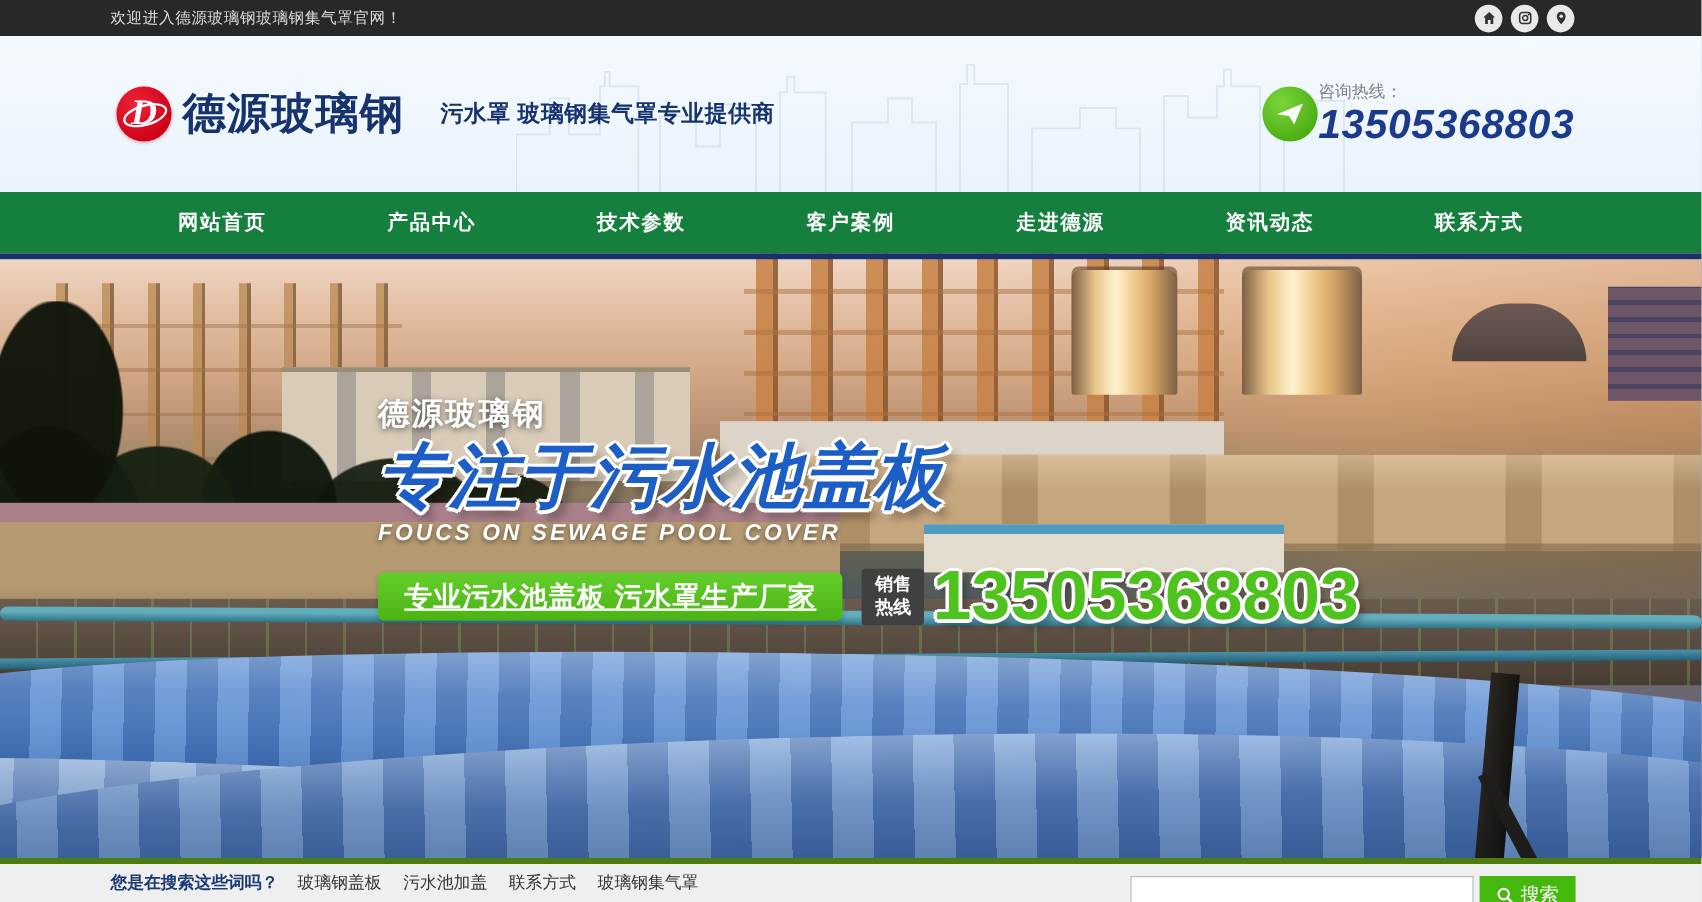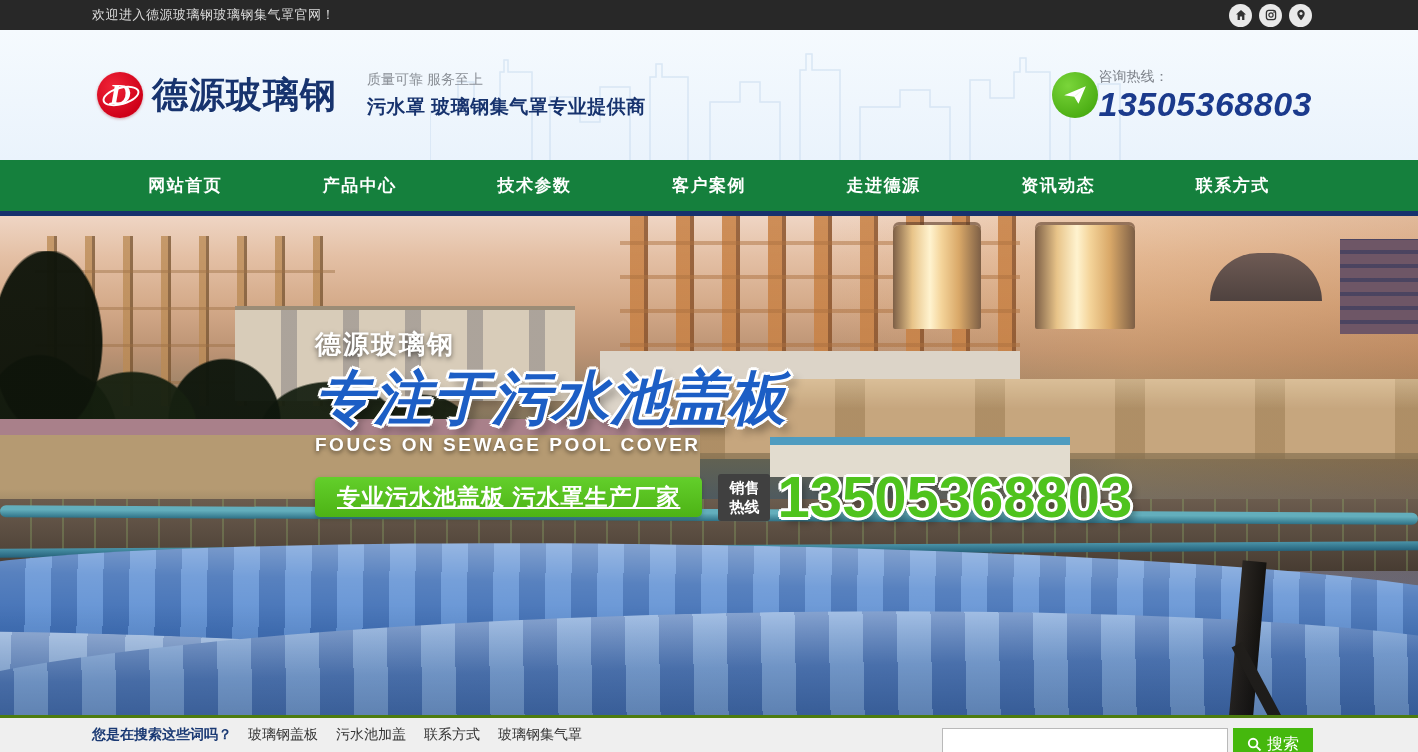--- a/index.html
+++ b/index.html
@@ -133,37 +133,37 @@
   
   .hero-copy { left:315px; top:116px; z-index:10; }
   .hero-brand { font-size:26px; font-weight:bold; color:#fff; letter-spacing:2px;
     text-shadow:0 2px 5px rgba(0,0,0,.55); margin-bottom:4px; }
   .hero-title { font-size:58px; line-height:64px; font-weight:bold; font-style:italic;
     color:#1c5ec5; letter-spacing:1px; white-space:nowrap;
     text-shadow:3px 0 0 #fff,-3px 0 0 #fff,0 3px 0 #fff,0 -3px 0 #fff,
       2px 2px 0 #fff,-2px 2px 0 #fff,2px -2px 0 #fff,-2px -2px 0 #fff,
       6px 7px 8px rgba(0,0,0,.35); }
   .hero-en { font-size:19px; font-weight:bold; color:#fff; letter-spacing:2.5px;
-    margin-top:4px; text-shadow:0 2px 4px rgba(0,0,0,.5); }
+    margin-top:4px; text-shadow:0 2px 4px rgba(0,0,0,.5);font-style:italic; }
   .hero-row { display:flex; align-items:center; gap:16px; margin-top:12px; }
   .hero-pill { height:40px; line-height:40px; padding:0 22px; border-radius:5px;
     background:linear-gradient(180deg,#63cf2b,#4db315); color:#fff; font-size:23px;
     font-weight:bold; letter-spacing:1px; white-space:nowrap;
     box-shadow:0 2px 4px rgba(0,40,0,.25);text-decoration:underline; }
   .hero-sales { display:flex; align-items:center; gap:7px; }
   .sales-badge { width:52px; padding:4px 0; border-radius:3px; background:#404040;
     color:#fff; font-size:15px; font-weight:bold; line-height:1.3; text-align:center; }
   .sales-number { font-size:58px; font-weight:bold; color:#4fc31d; line-height:1;
     white-space:nowrap;
     text-shadow:3px 0 0 #fff,-3px 0 0 #fff,0 3px 0 #fff,0 -3px 0 #fff,
       2px 2px 0 #fff,-2px 2px 0 #fff,2px -2px 0 #fff,-2px -2px 0 #fff,
       5px 6px 7px rgba(0,0,0,.3); }
 
   
-  .searchbar { height:37px; background:#efefef; border-top:3px solid #4d7c0f;
+  .searchbar { height:37px; background:#efefef; border-top:5px solid #4d7c0f;
     display:flex; align-items:center; padding:0 105px 0 92px; overflow:hidden; }
   .search-prompt { font-size:14px; font-weight:bold; color:#1b3a74; margin-right:16px;
     white-space:nowrap; }
   .search-keywords { display:flex; gap:18px; }
   .search-keywords a { font-size:14px; color:#333; text-decoration:none; cursor:pointer;
     white-space:nowrap; }
   .search-box { margin-left:auto; display:flex; align-self:flex-start; margin-top:10px; }
   .search-input { width:286px; height:32px; border:1px solid #b9b9b9; background:#fff;
     outline:none; padding:0 8px; font-size:14px; font-family:inherit; }
   .search-btn { width:80px; height:32px; margin-left:5px; background:#45b80d; border:none;
@@ -202,21 +202,20 @@
     <path d="M0 118 V70 H28 V40 H44 V70 H70 V30 H74 V18 H78 V30 H102 V118 M120 118 V55 H150 V80 H170 V45 H200 V118 M220 118 V35 H226 V22 H232 V35 H258 V118 M280 118 V60 H310 V40 H330 V60 H350 V118 M370 118 V28 H376 V12 H382 V28 H410 V118 M430 118 V65 H470 V48 H500 V65 H520 V118 M540 118 V38 H560 V56 H584 V30 H590 V16 H596 V30 H620 V118 M640 118 V58 H668 V42 H690 V118" stroke="#c5d9ee" stroke-width="1.5" fill="none"></path>
   </svg>
   <div class="header-inner">
     <a class="logo">
       <span class="logo-circle">
         <span class="d">D</span>
       </span>
       <span class="logo-text">德源玻璃钢</span>
     </a>
     <div class="slogan">
-      <div class="slogan-small">质量可靠 服务至上</div>
       <div class="slogan-big">污水罩 玻璃钢集气罩专业提供商</div>
     </div>
     <div class="hotline">
       <span class="hotline-icon">
         <svg width="26" height="26" viewBox="0 0 24 24">
             <path fill="#fff" d="M2 12.2 L22 4 L15.2 20 L11.3 13.6 Z"></path>
             <path fill="#cdeab8" d="M11.3 13.6 L22 4 L13.4 12.3 Z"></path>
           </svg>
       </span>
       <div class="hotline-text">

